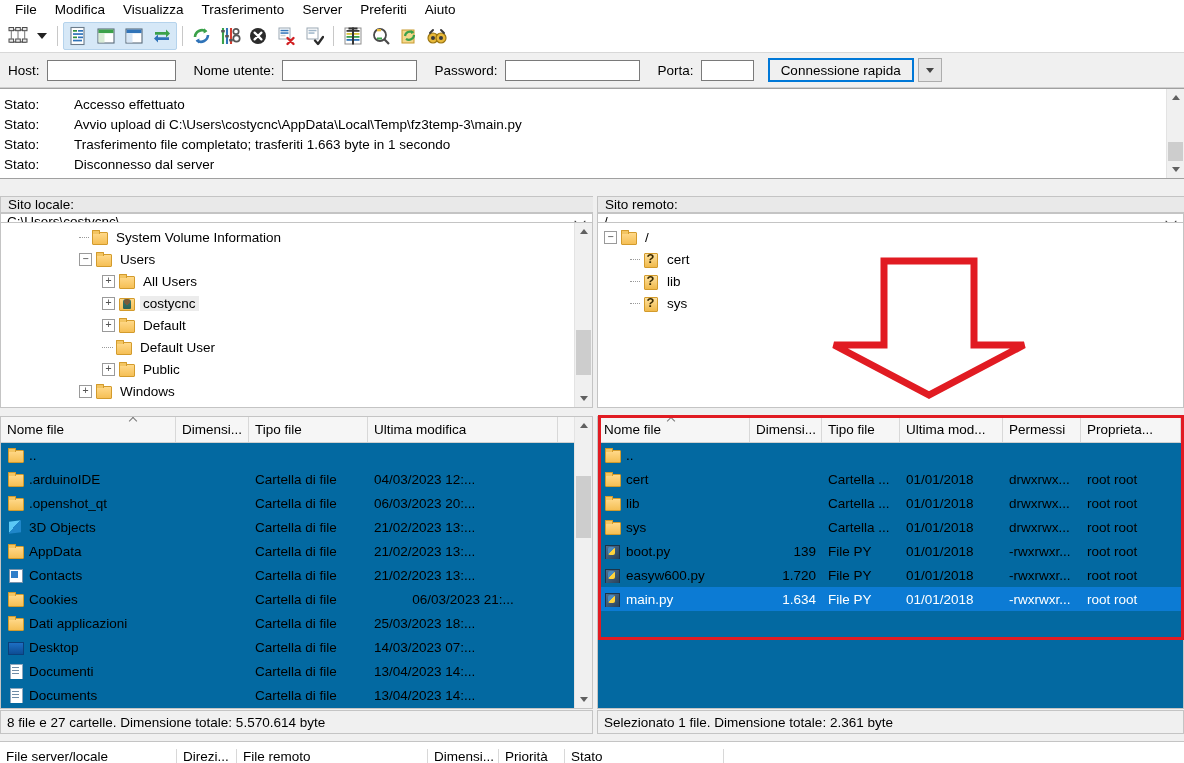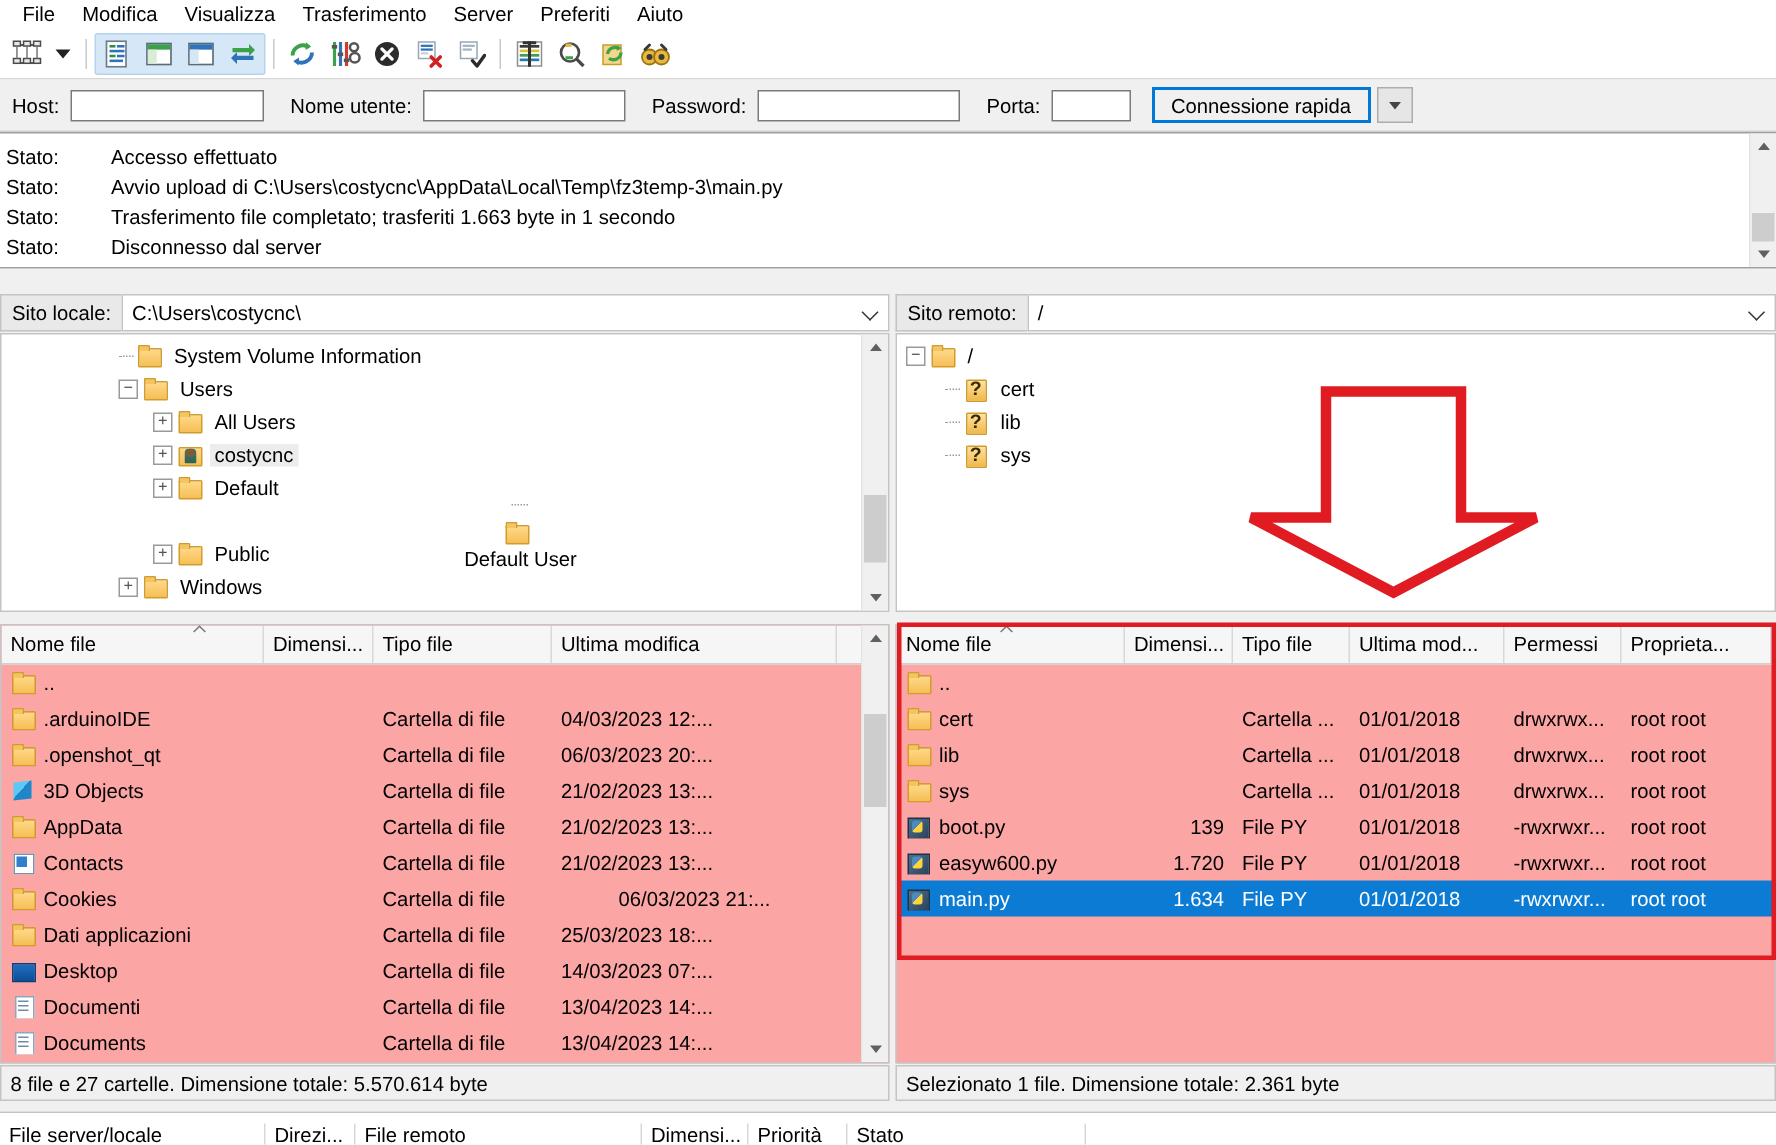--- a/index.html
+++ b/index.html
@@ -52,21 +52,21 @@
 
   
   .vscroll{position:absolute;top:0;right:0;width:17px;height:100%;background:#f0f0f0;border-left:1px solid #e3e3e3;}
   .vscroll .arrow{height:17px;display:flex;align-items:center;justify-content:center;background:#f0f0f0;}
   .vscroll .up:before{content:"";width:0;height:0;border-left:4px solid transparent;border-right:4px solid transparent;border-bottom:5px solid #606060;display:block;}
   .vscroll .down:before{content:"";width:0;height:0;border-left:4px solid transparent;border-right:4px solid transparent;border-top:5px solid #606060;display:block;}
   .vscroll .track{position:absolute;top:17px;bottom:17px;left:0;right:0;background:#f0f0f0;}
   .vscroll .thumb{position:absolute;left:1px;right:1px;background:#cdcdcd;}
 
   
-  .pathrow{display:flex;height:25px;align-items:stretch;background:#f0f0f0;}
+  .pathrow{display:flex;height:25px;align-items:stretch;background:#f0f0f0;flex-direction:column;}
   .pathlabel{
     background:#e9e9e9;border:1px solid #c4c4c4;border-right:none;
     display:flex;align-items:center;padding:0 7px;font-size:13.5px;white-space:nowrap;box-sizing:border-box;
   }
   .pathbox{
     flex:1;background:#fff;border:1px solid #c4c4c4;display:flex;align-items:center;
     padding:0 6px;font-size:13.5px;position:relative;box-sizing:border-box;
   }
   .pathbox .chev{position:absolute;right:8px;top:50%;transform:translateY(-60%) rotate(45deg);
     width:7px;height:7px;border-right:1.6px solid #333;border-bottom:1.6px solid #333;}
@@ -110,21 +110,21 @@
     background:#fff;border:1px solid #7a93ab;}
   .ico-contacts:after{content:"";position:absolute;left:4px;top:3px;width:7px;height:7px;
     background:#2f7fc9;}
   .ico-py{width:17px;height:15px;margin-right:5px;flex:0 0 17px;position:relative;}
   .ico-py:before{content:"";position:absolute;left:1px;top:1px;width:13px;height:13px;
     background:linear-gradient(135deg,#4f6f8f,#29425c);border:1px solid #1d3347;}
   .ico-py:after{content:"";position:absolute;left:4px;top:3px;width:7px;height:8px;
     background:linear-gradient(135deg,#4b8bbe 0 50%,#ffd43b 50% 100%);border-radius:2px;}
 
   
-  .listpane{position:relative;background:#fca5a5;border:1px solid #c4c4c4;overflow:hidden;box-sizing:border-box;}
+  .listpane{position:relative;background:#0369a1;border:1px solid #c4c4c4;overflow:hidden;box-sizing:border-box;}
   .lhead{display:flex;height:25px;background:#f6f6f6;border-bottom:1px solid #d0d0d0;}
   .lhead .hc{
     display:flex;align-items:center;padding:0 6px;font-size:13.5px;
     border-right:1px solid #d8d8d8;box-sizing:border-box;position:relative;white-space:nowrap;
   }
   .hc .sortmark{position:absolute;left:50%;top:1px;transform:translateX(-50%) rotate(45deg);
     width:5px;height:5px;border-top:1.4px solid #777;border-left:1.4px solid #777;}
   .lrow{display:flex;height:24px;align-items:center;font-size:13.5px;white-space:nowrap;}
   .lrow.selected{background:#0c7bd4;color:#fff;}
   .lcell{padding:0 6px;box-sizing:border-box;overflow:hidden;display:flex;align-items:center;}
@@ -400,21 +400,21 @@
       <div class="tnode" style="padding-left:101px;">
         <span class="plus">+</span>
         <span class="ico ico-user"></span>
         <span class="lbl sel">costycnc</span>
       </div>
       <div class="tnode" style="padding-left:101px;">
         <span class="plus">+</span>
         <span class="ico ico-folder"></span>
         <span class="lbl">Default</span>
       </div>
-      <div class="tnode" style="padding-left:101px;flex-direction:column;">
+      <div class="tnode" style="padding-left:101px;">
         <span class="dots" style="width:11px;flex:0 0 11px;"></span>
         <span class="ico ico-folder"></span>
         <span class="lbl">Default User</span>
       </div>
       <div class="tnode" style="padding-left:101px;">
         <span class="plus">+</span>
         <span class="ico ico-folder"></span>
         <span class="lbl">Public</span>
       </div>
       <div class="tnode" style="padding-left:78px;">

